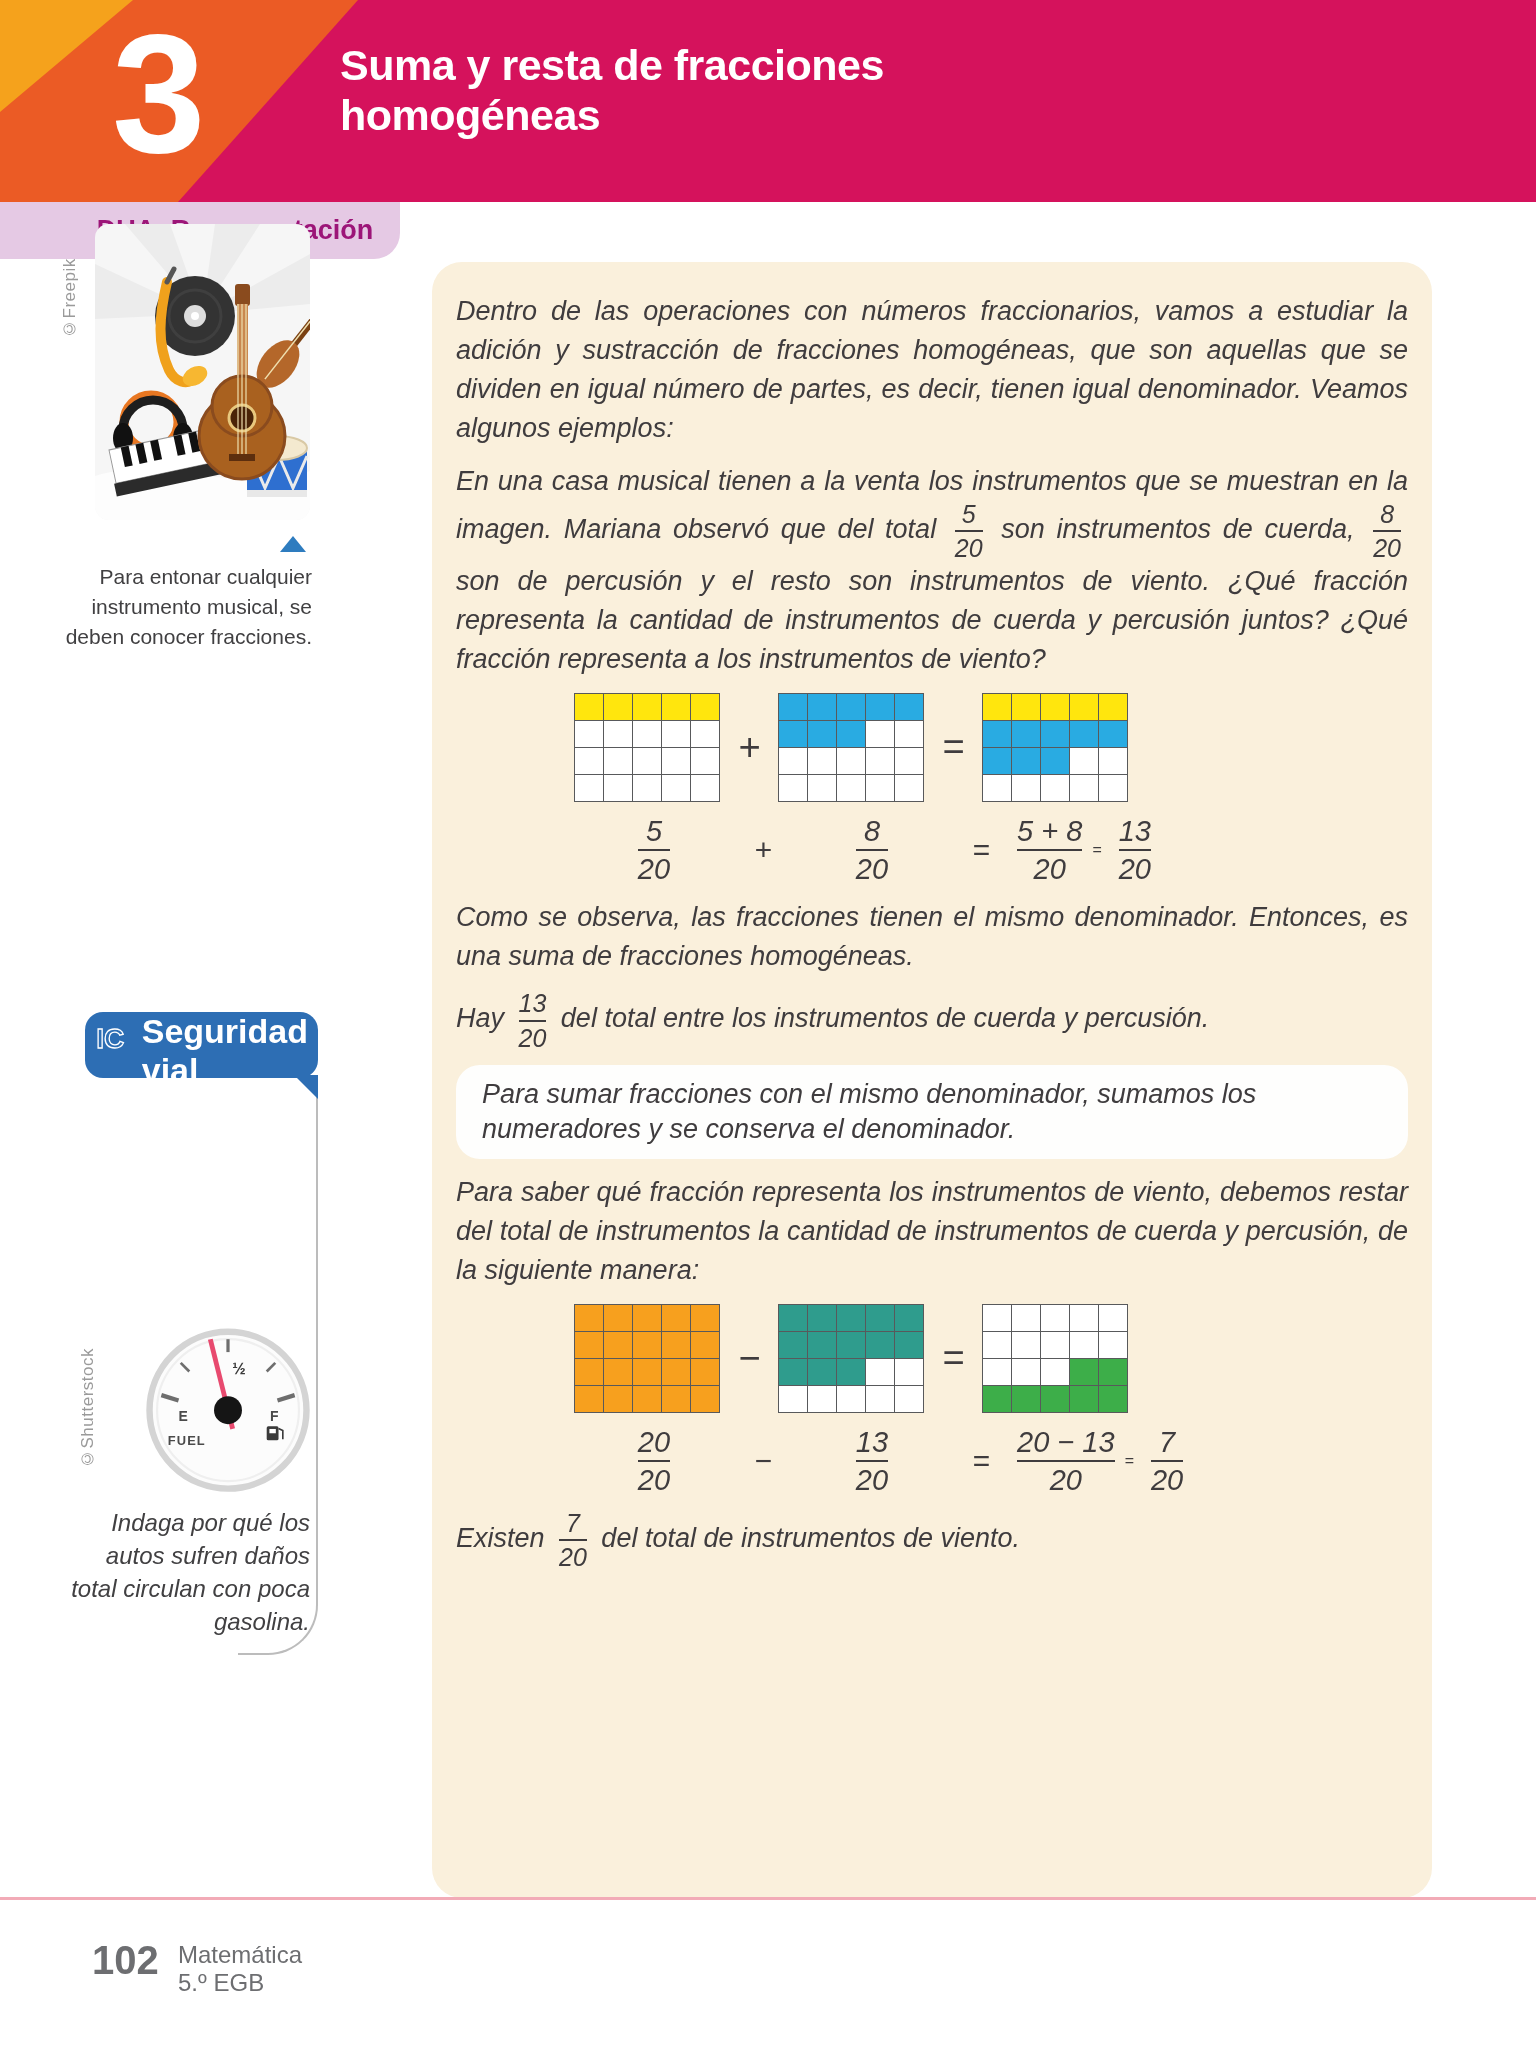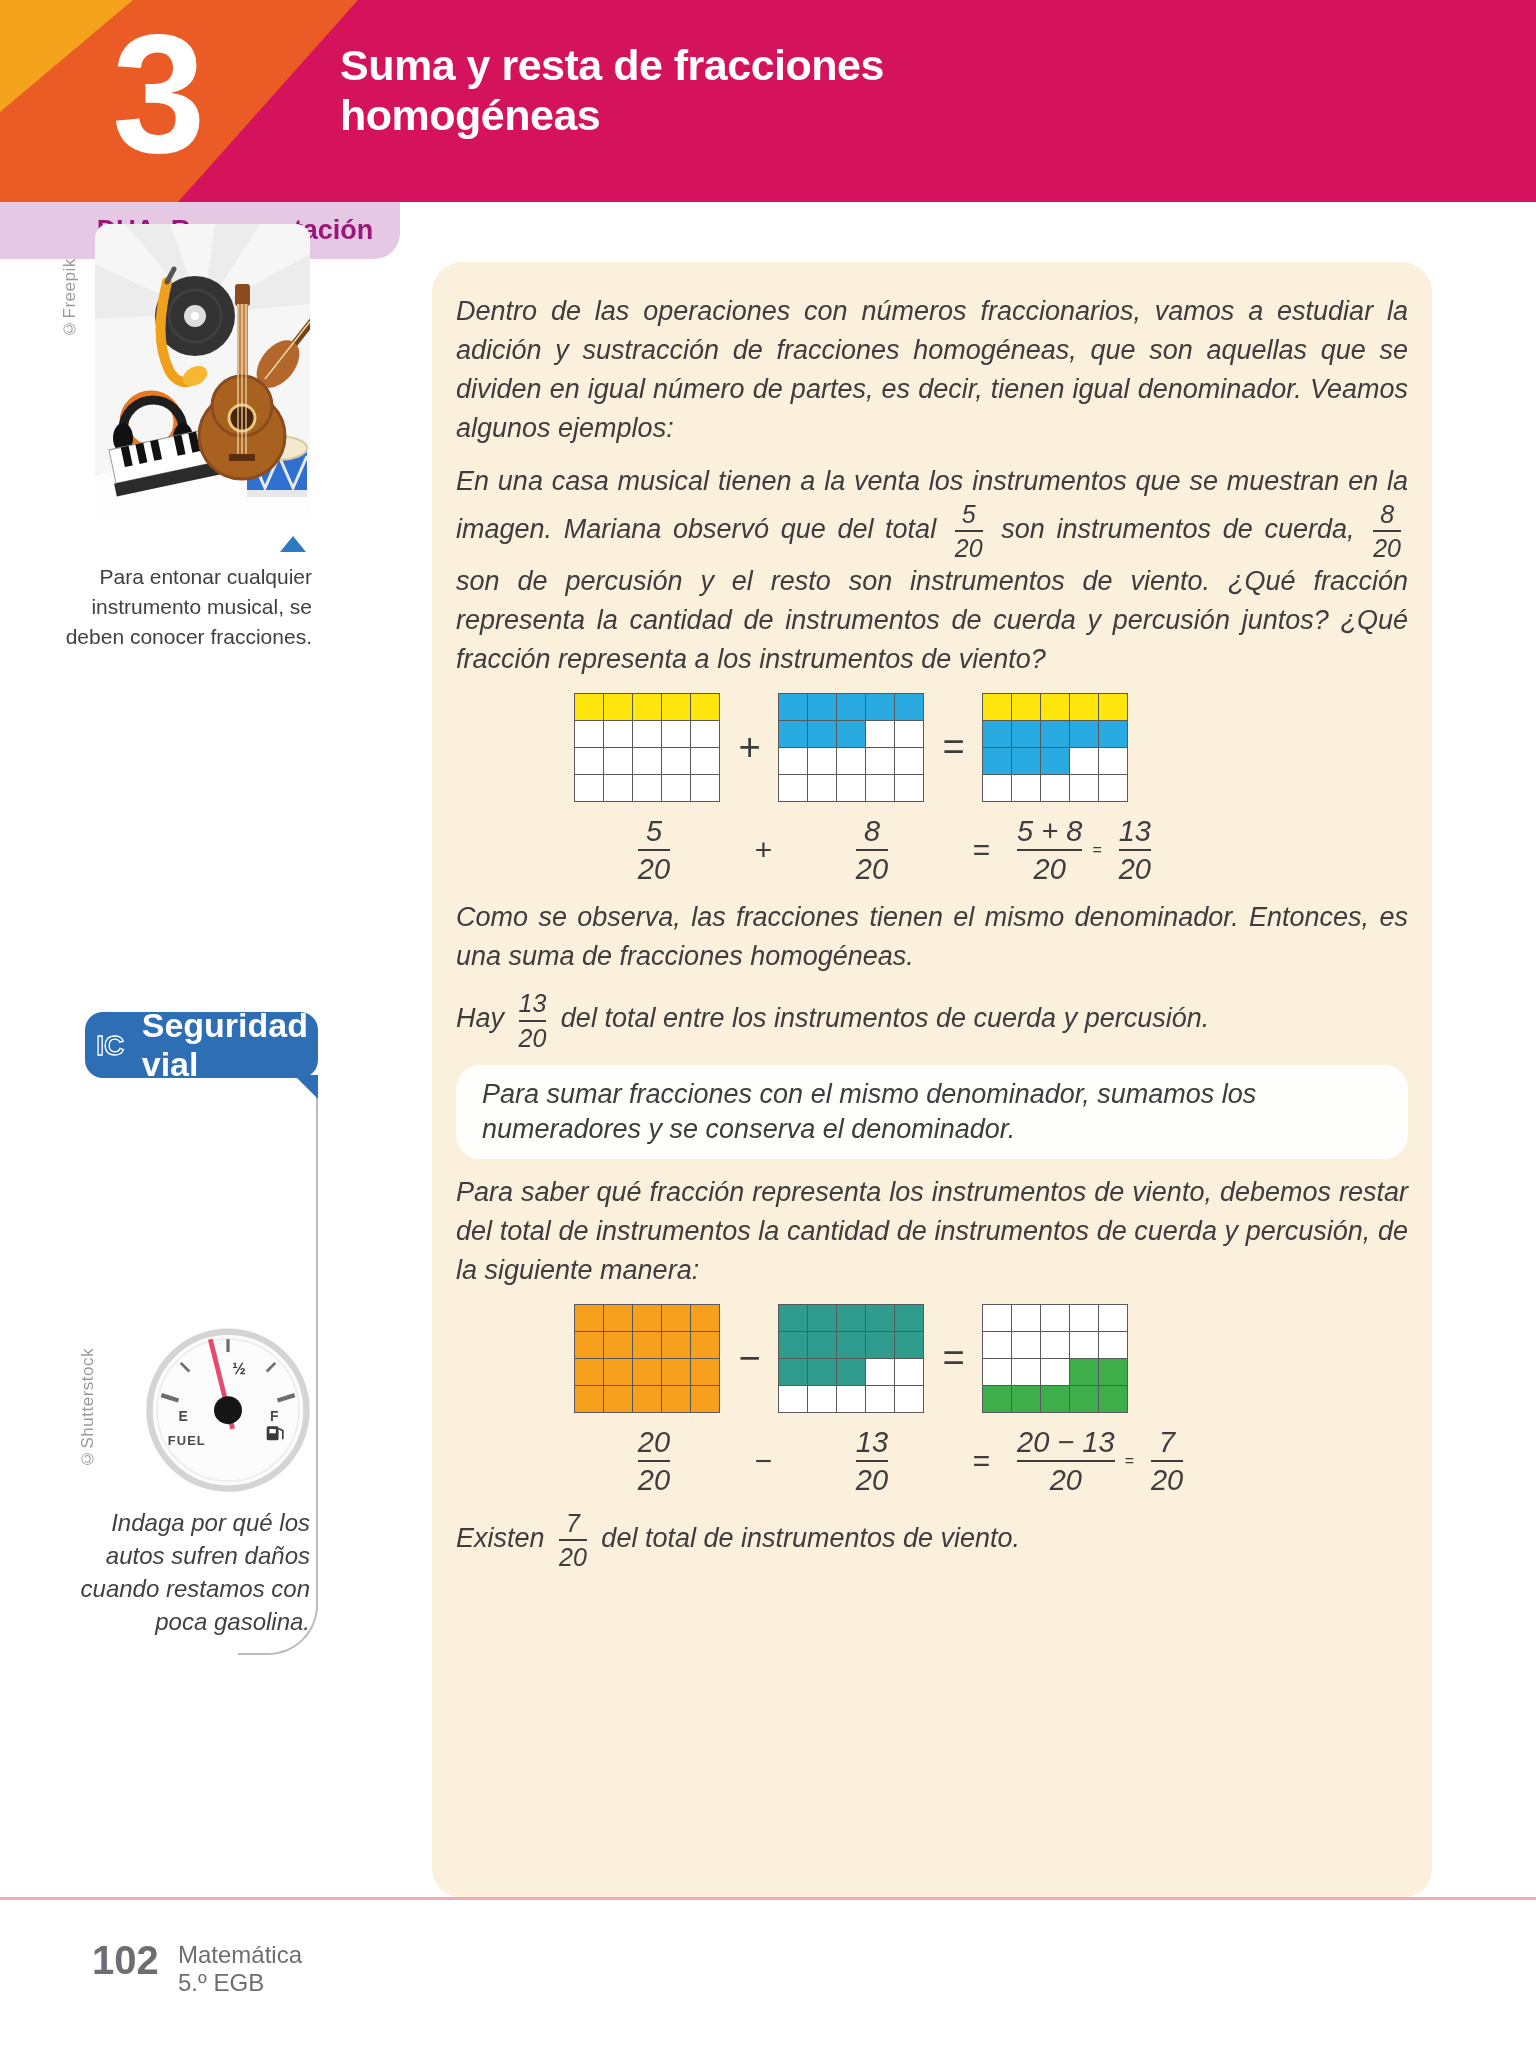--- a/index.html
+++ b/index.html
@@ -34,21 +34,21 @@
   #credit-freepik{left:60px;top:228px;height:110px;}
   #credit-shutter{left:78px;top:1328px;height:140px;}
   .instr-img{position:absolute;left:95px;top:224px;width:215px;height:296px;border-radius:14px;overflow:hidden;}
   .cap-marker{position:absolute;left:280px;top:536px;width:0;height:0;
               border-left:13px solid transparent;border-right:13px solid transparent;
               border-bottom:16px solid #2E7CBF;}
   .img-caption{position:absolute;left:42px;top:562px;width:270px;text-align:right;
                font-size:21px;line-height:30px;color:#414042;}
 
   .sv-badge{position:absolute;left:85px;top:1012px;width:233px;height:66px;background:var(--badge_blue);
-            border-radius:18px;display:flex;align-items:center;padding:0 10px;gap:6px;z-index:2;}
+            border-radius:18px;display:flex;padding:0 10px;gap:6px;z-index:2;}
   .sv-badge:after{content:"";position:absolute;right:0;top:96%;width:0;height:0;
                   border-left:24px solid transparent;border-top:24px solid var(--badge_blue);}
   .sv-title{color:#fff;font-size:34px;font-weight:700;}
   .sv-bubble{position:absolute;left:238px;top:1078px;width:80px;height:577px;
              border-right:2px solid #BCBCBC;border-bottom:2px solid #BCBCBC;
              border-bottom-right-radius:50px;}
   .sv-text{position:absolute;left:68px;top:1098px;width:242px;text-align:right;
            font-size:23px;line-height:31px;color:#414042;}
   .gauge{position:absolute;left:142px;top:1322px;}
   .sv-italic{position:absolute;left:66px;top:1506px;width:244px;text-align:right;
@@ -200,21 +200,21 @@
         <rect x="116" y="97" width="11" height="13" rx="1.5" fill="#3A3A3A"></rect>
         <rect x="118.5" y="99.5" width="6" height="4" fill="#FFF"></rect>
         <path d="M127 99 l4 2 v8" stroke="#3A3A3A" fill="none" stroke-width="1.5"></path>
       </g>
       <g transform="rotate(-14 80 82)">
         <line x1="80" y1="100" x2="80" y2="14" stroke="var(--needle_red)" stroke-width="4.5"></line>
       </g>
       <circle cx="80" cy="82" r="13" fill="#151515"></circle>
     </svg>
   </div>
-  <div class="sv-italic">Indaga por qué los autos sufren daños cuando restamos con poca gasolina.</div>
+  <div class="sv-italic">Indaga por qué los autos sufren daños total circulan con poca gasolina.</div>
 
   <div class="content">
     <p class="para">Dentro de las operaciones con números fraccionarios, vamos a estudiar la adición y sustracción de fracciones homogéneas, que son aquellas que se dividen en igual número de partes, es decir, tienen igual denominador. Veamos algunos ejemplos:</p>
     <p class="rich"><span>En una casa musical tienen a la venta los instrumentos que se muestran en la imagen. Mariana observó que del total </span><span class="frac">
           <span class="fnum">5</span>
           <span class="fbar"></span>
           <span class="fden">20</span>
         </span><span> son instrumentos de cuerda, </span><span class="frac">
           <span class="fnum">8</span>
           <span class="fbar"></span>

